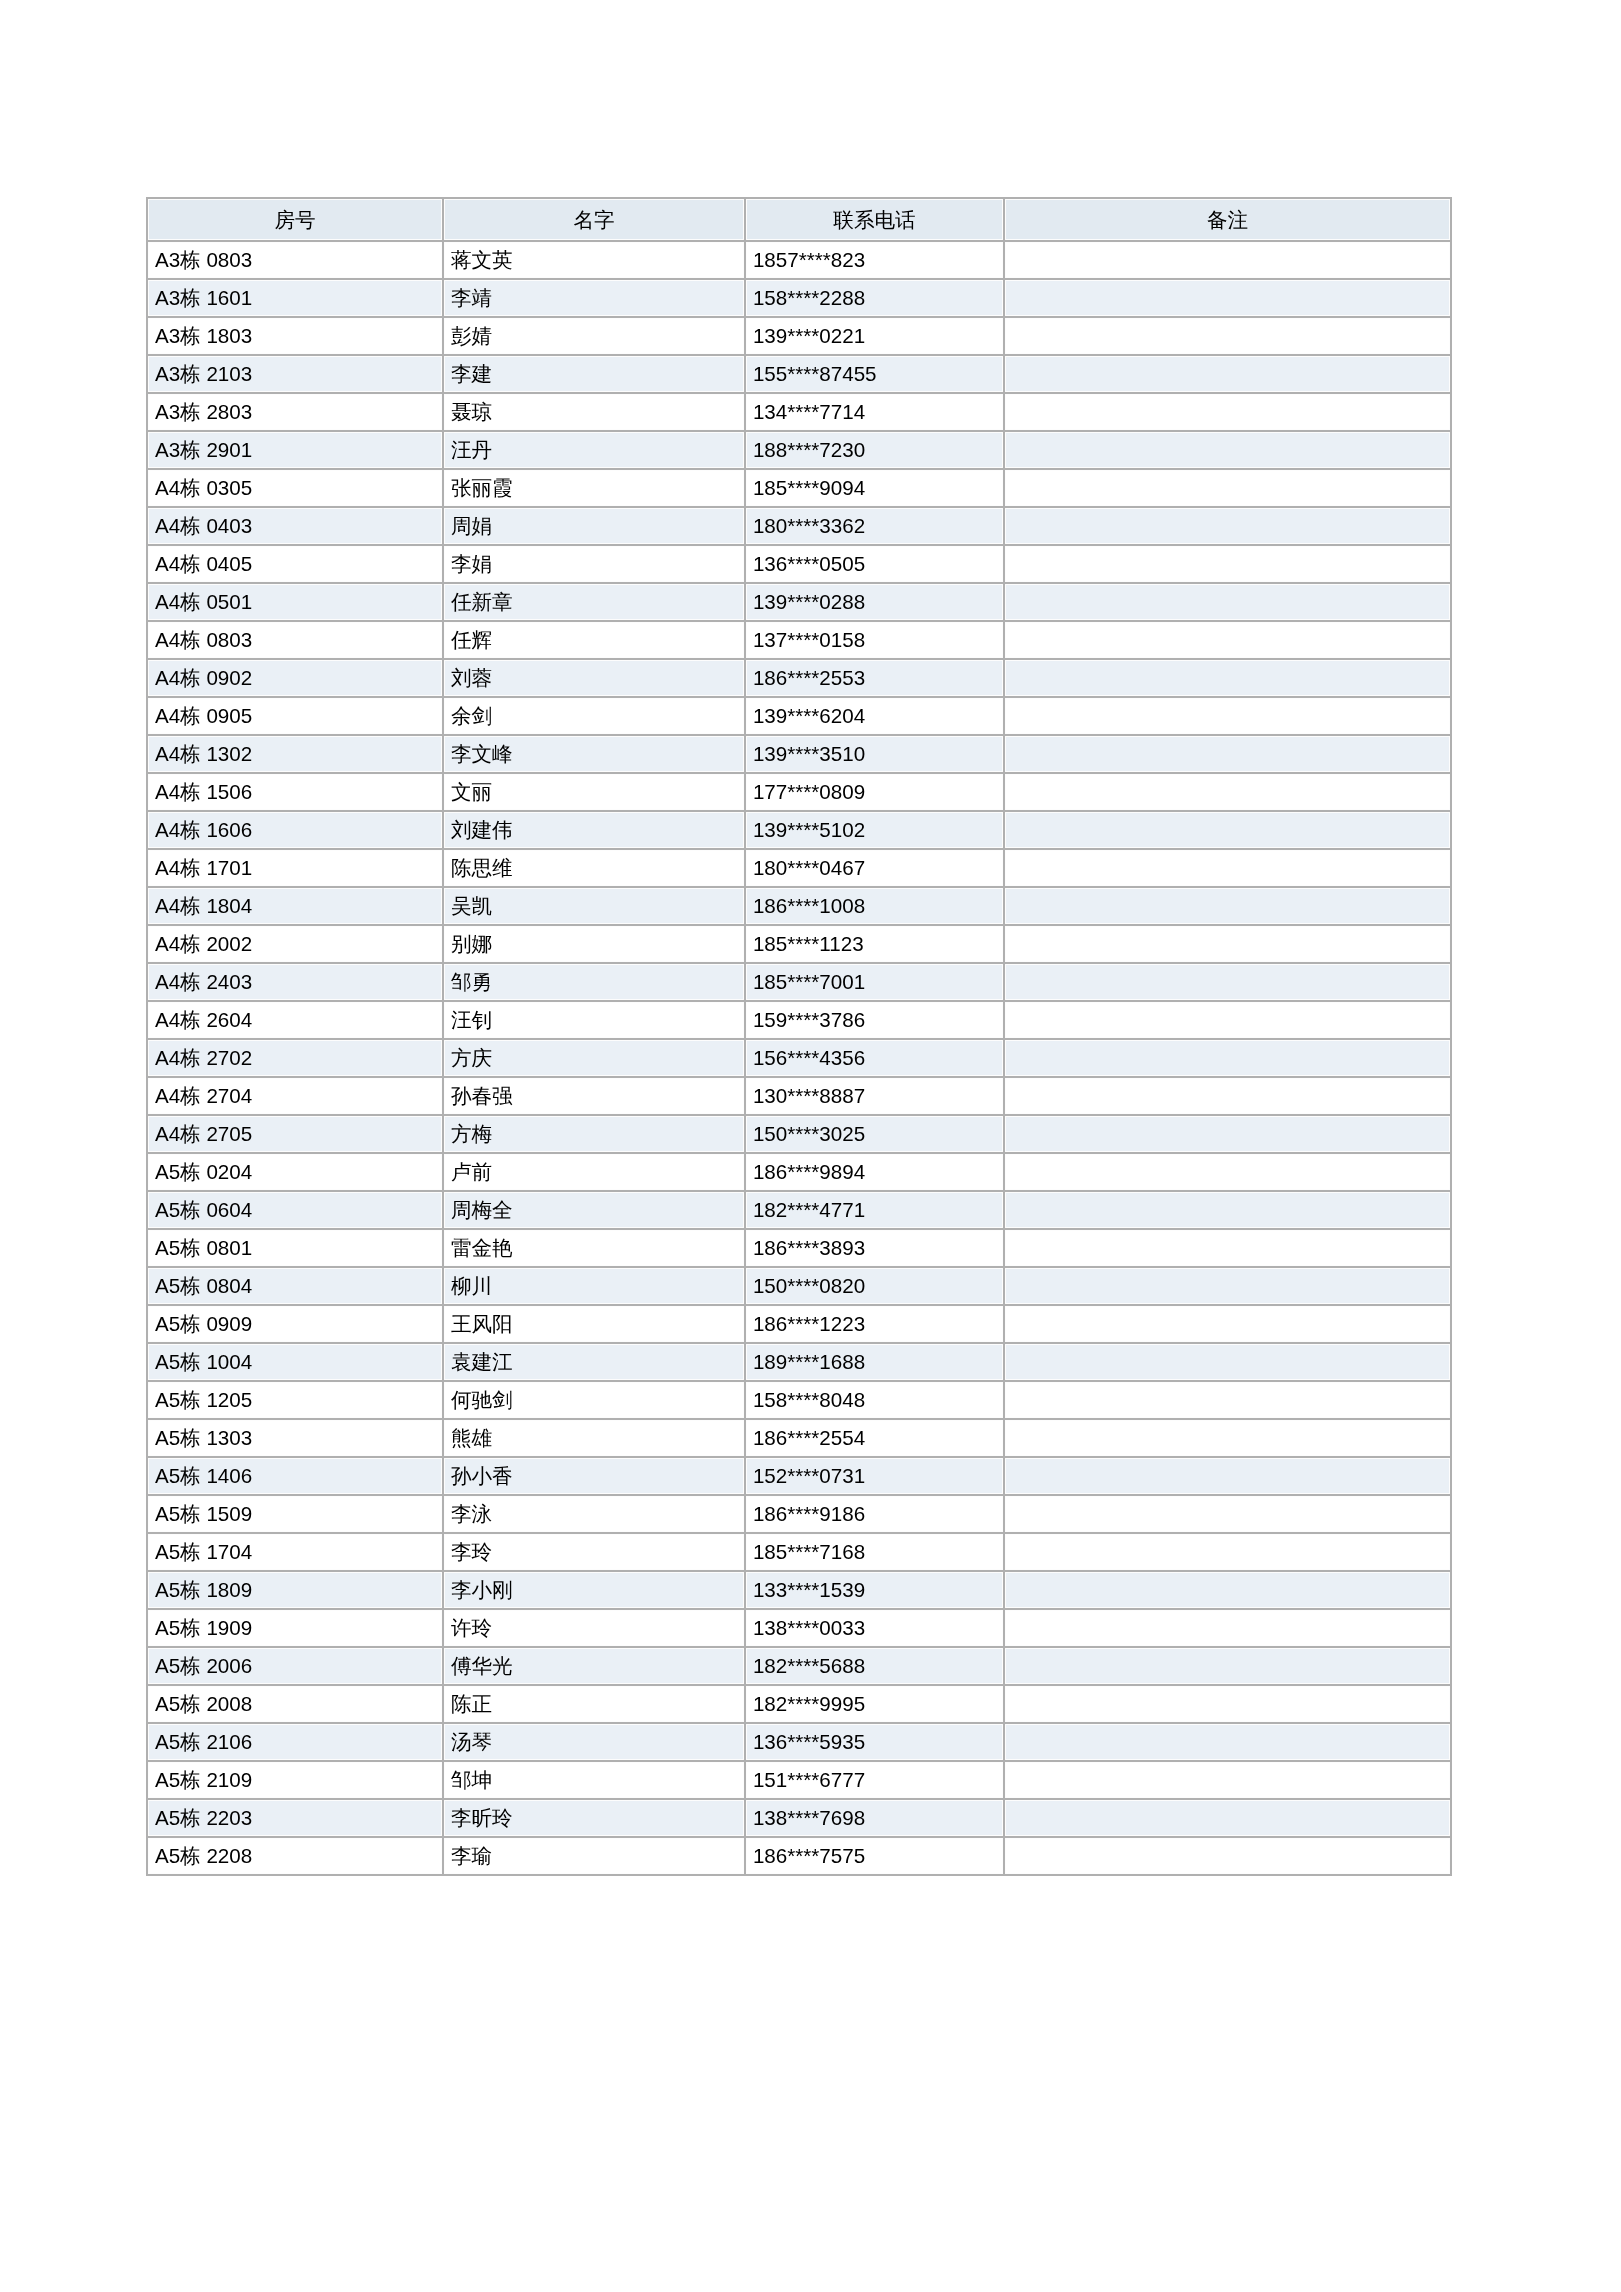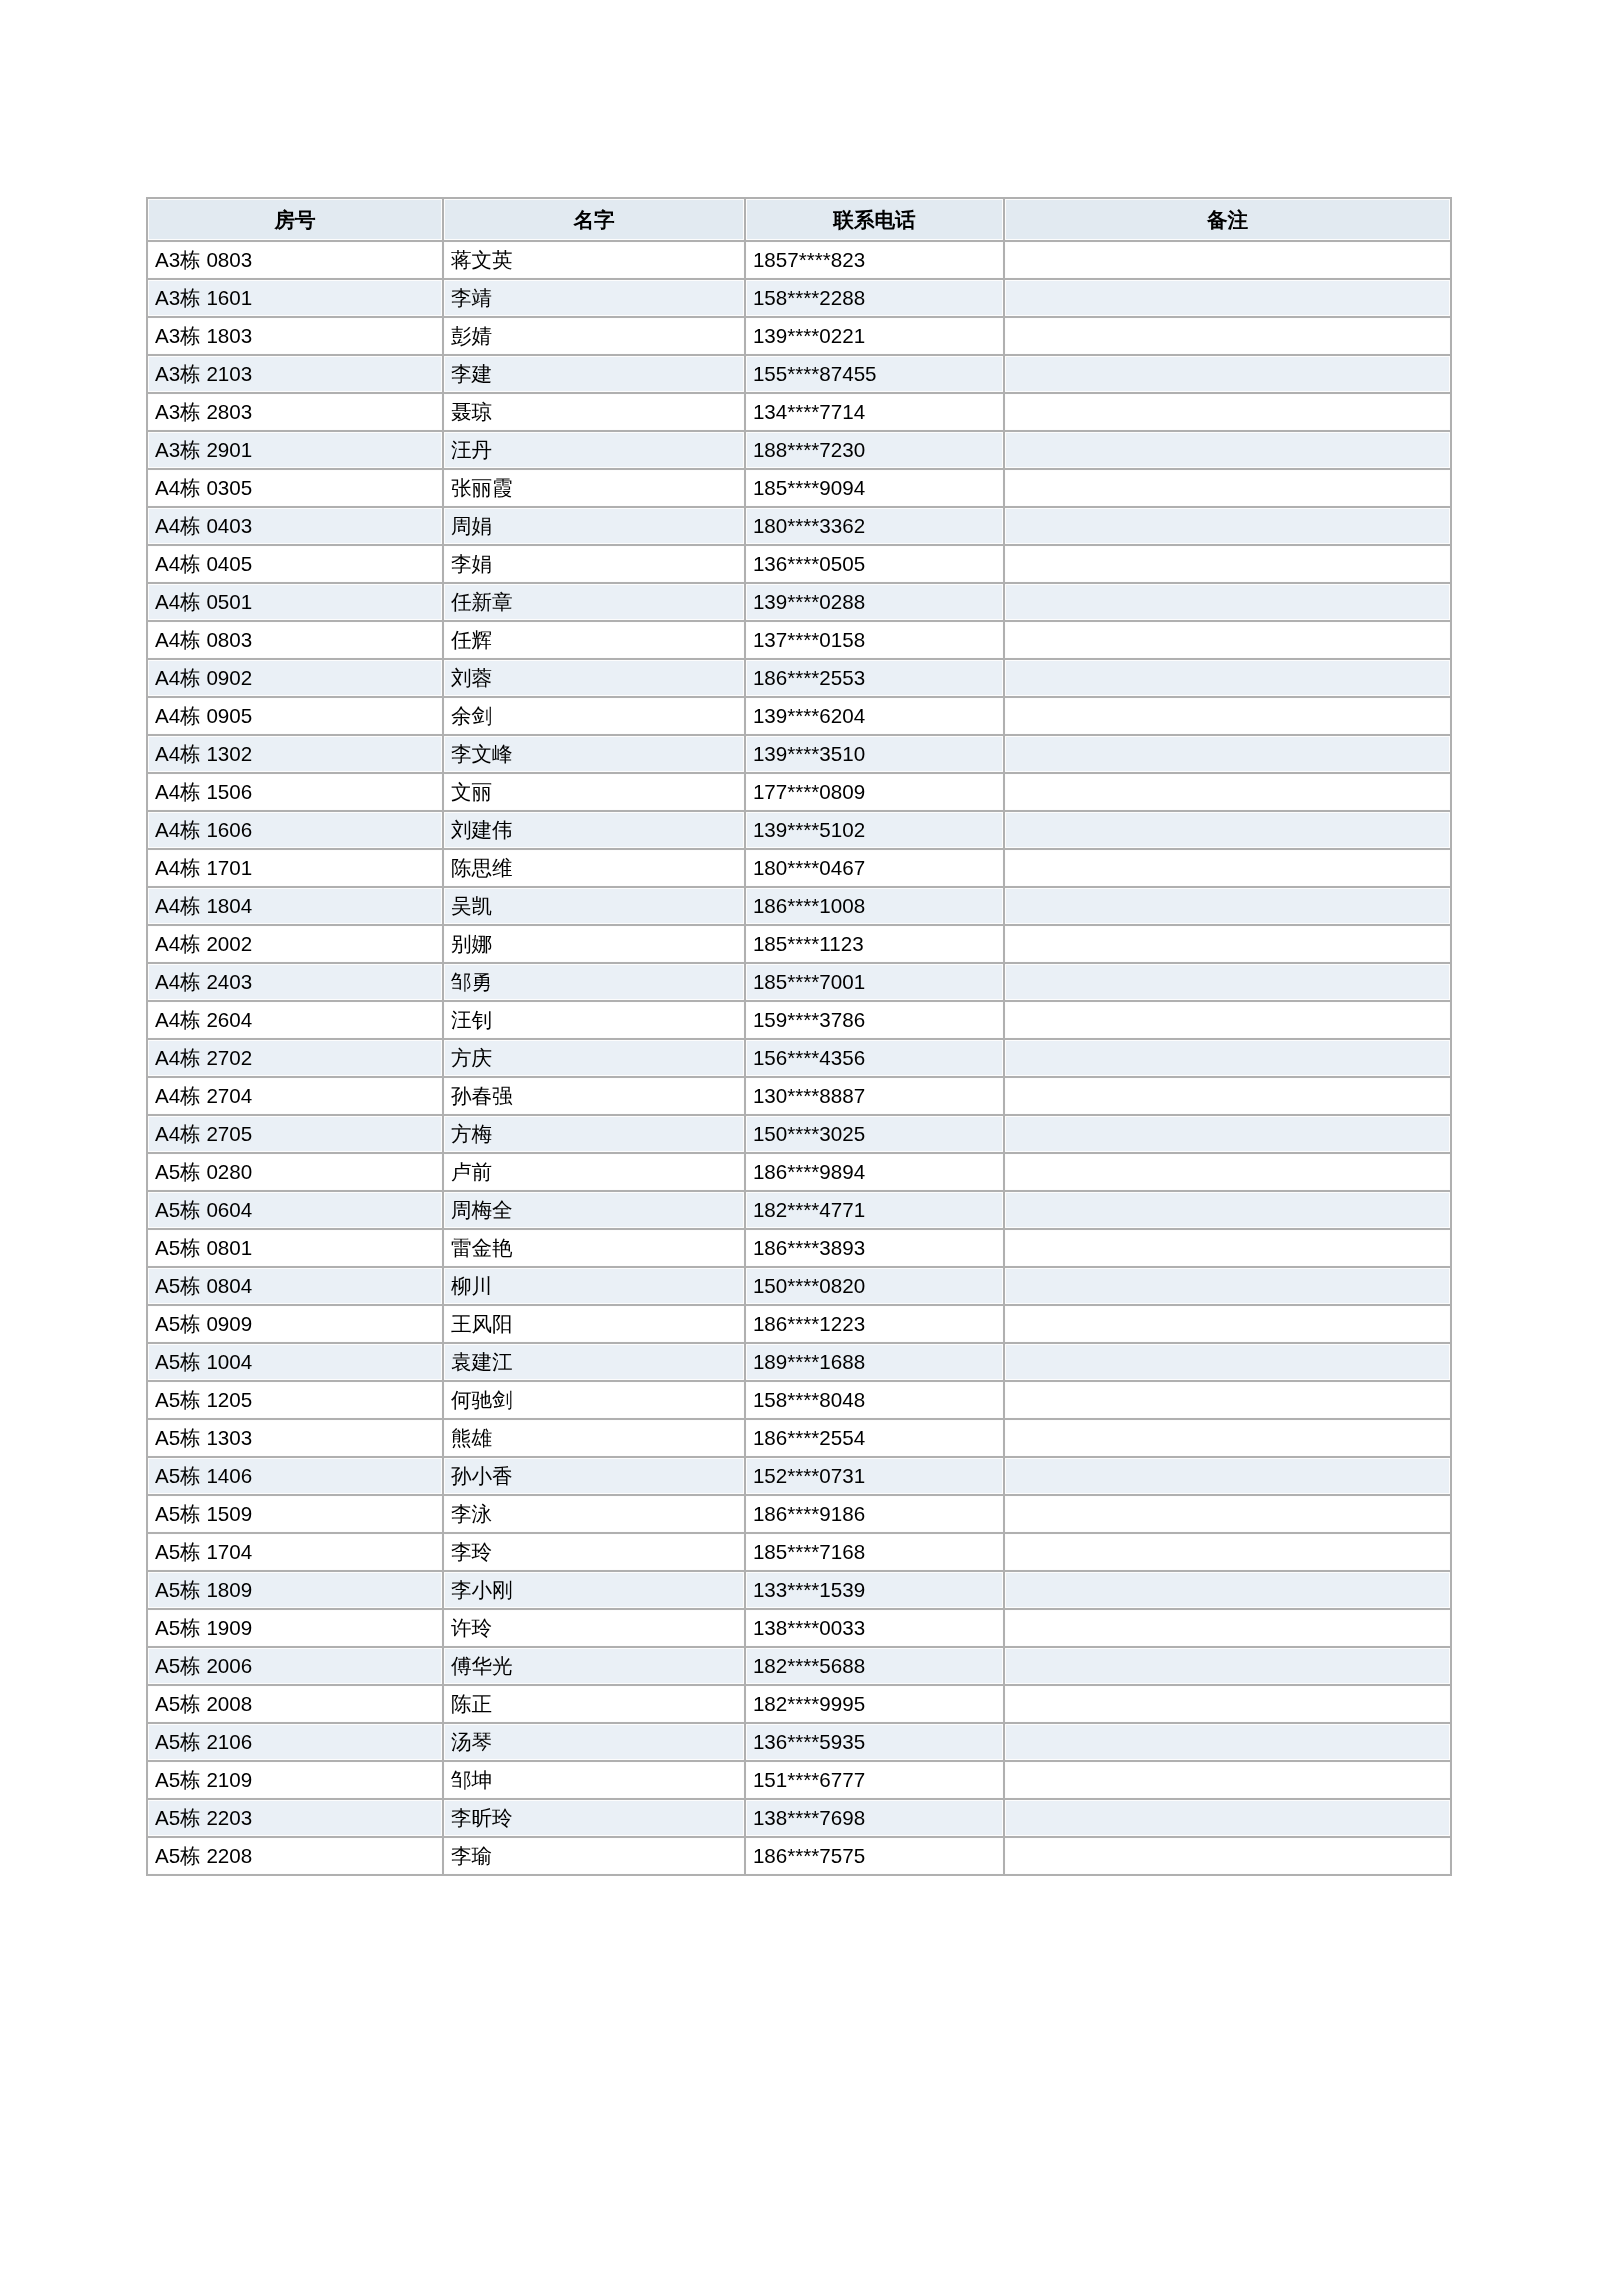--- a/index.html
+++ b/index.html
@@ -39,21 +39,21 @@
   table.contact-table th,
   table.contact-table td {
     border: 1px solid var(--cell-edge);
     font-size: 20.6px;
     overflow: hidden;
     white-space: nowrap;
   }
   table.contact-table th {
     height: 41px;
     background: var(--header-bg);
-    font-weight: bold;
+    font-weight: normal;
     text-align: center;
     vertical-align: middle;
   }
   table.contact-table td {
     height: 36px;
     background: var(--row-bg);
     text-align: left;
     vertical-align: middle;
     padding: 0 5.9px;
   }
@@ -223,21 +223,21 @@
           <td>130****8887</td>
           <td></td>
         </tr>
         <tr class="striped">
           <td>A4栋 2705</td>
           <td>方梅</td>
           <td>150****3025</td>
           <td></td>
         </tr>
         <tr>
-          <td>A5栋 0280</td>
+          <td>A5栋 0204</td>
           <td>卢前</td>
           <td>186****9894</td>
           <td></td>
         </tr>
         <tr class="striped">
           <td>A5栋 0604</td>
           <td>周梅全</td>
           <td>182****4771</td>
           <td></td>
         </tr>

